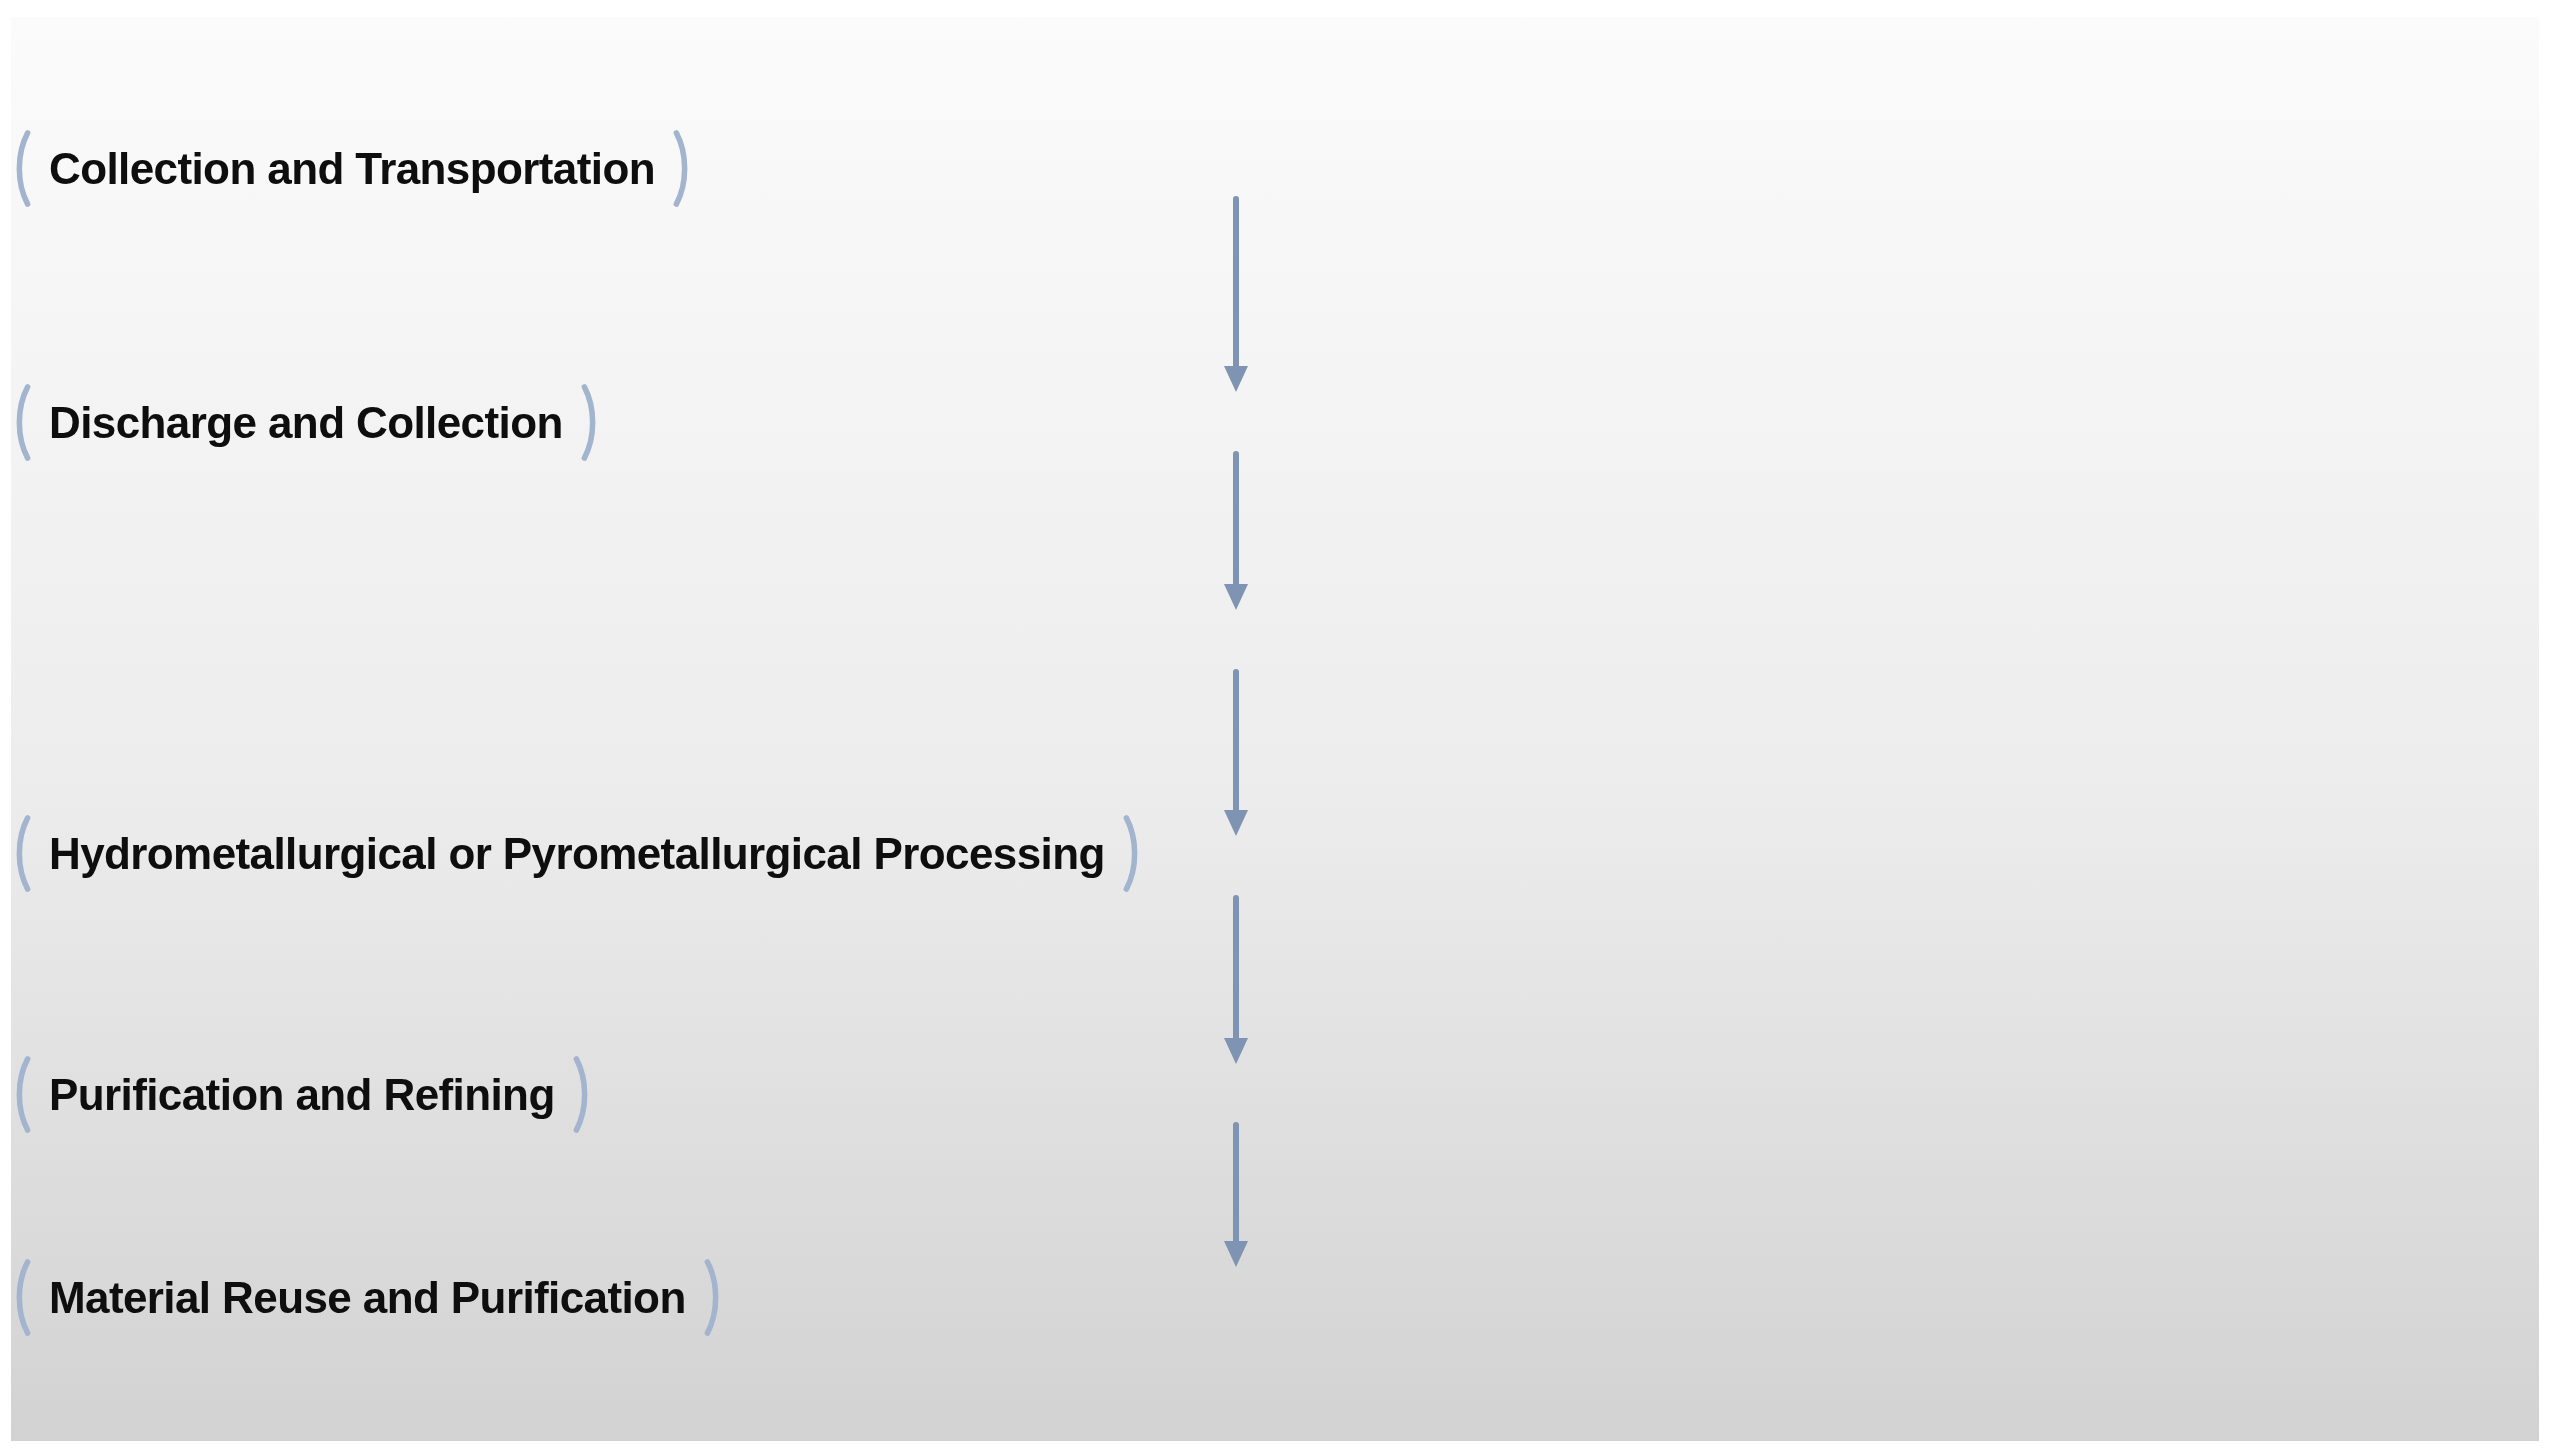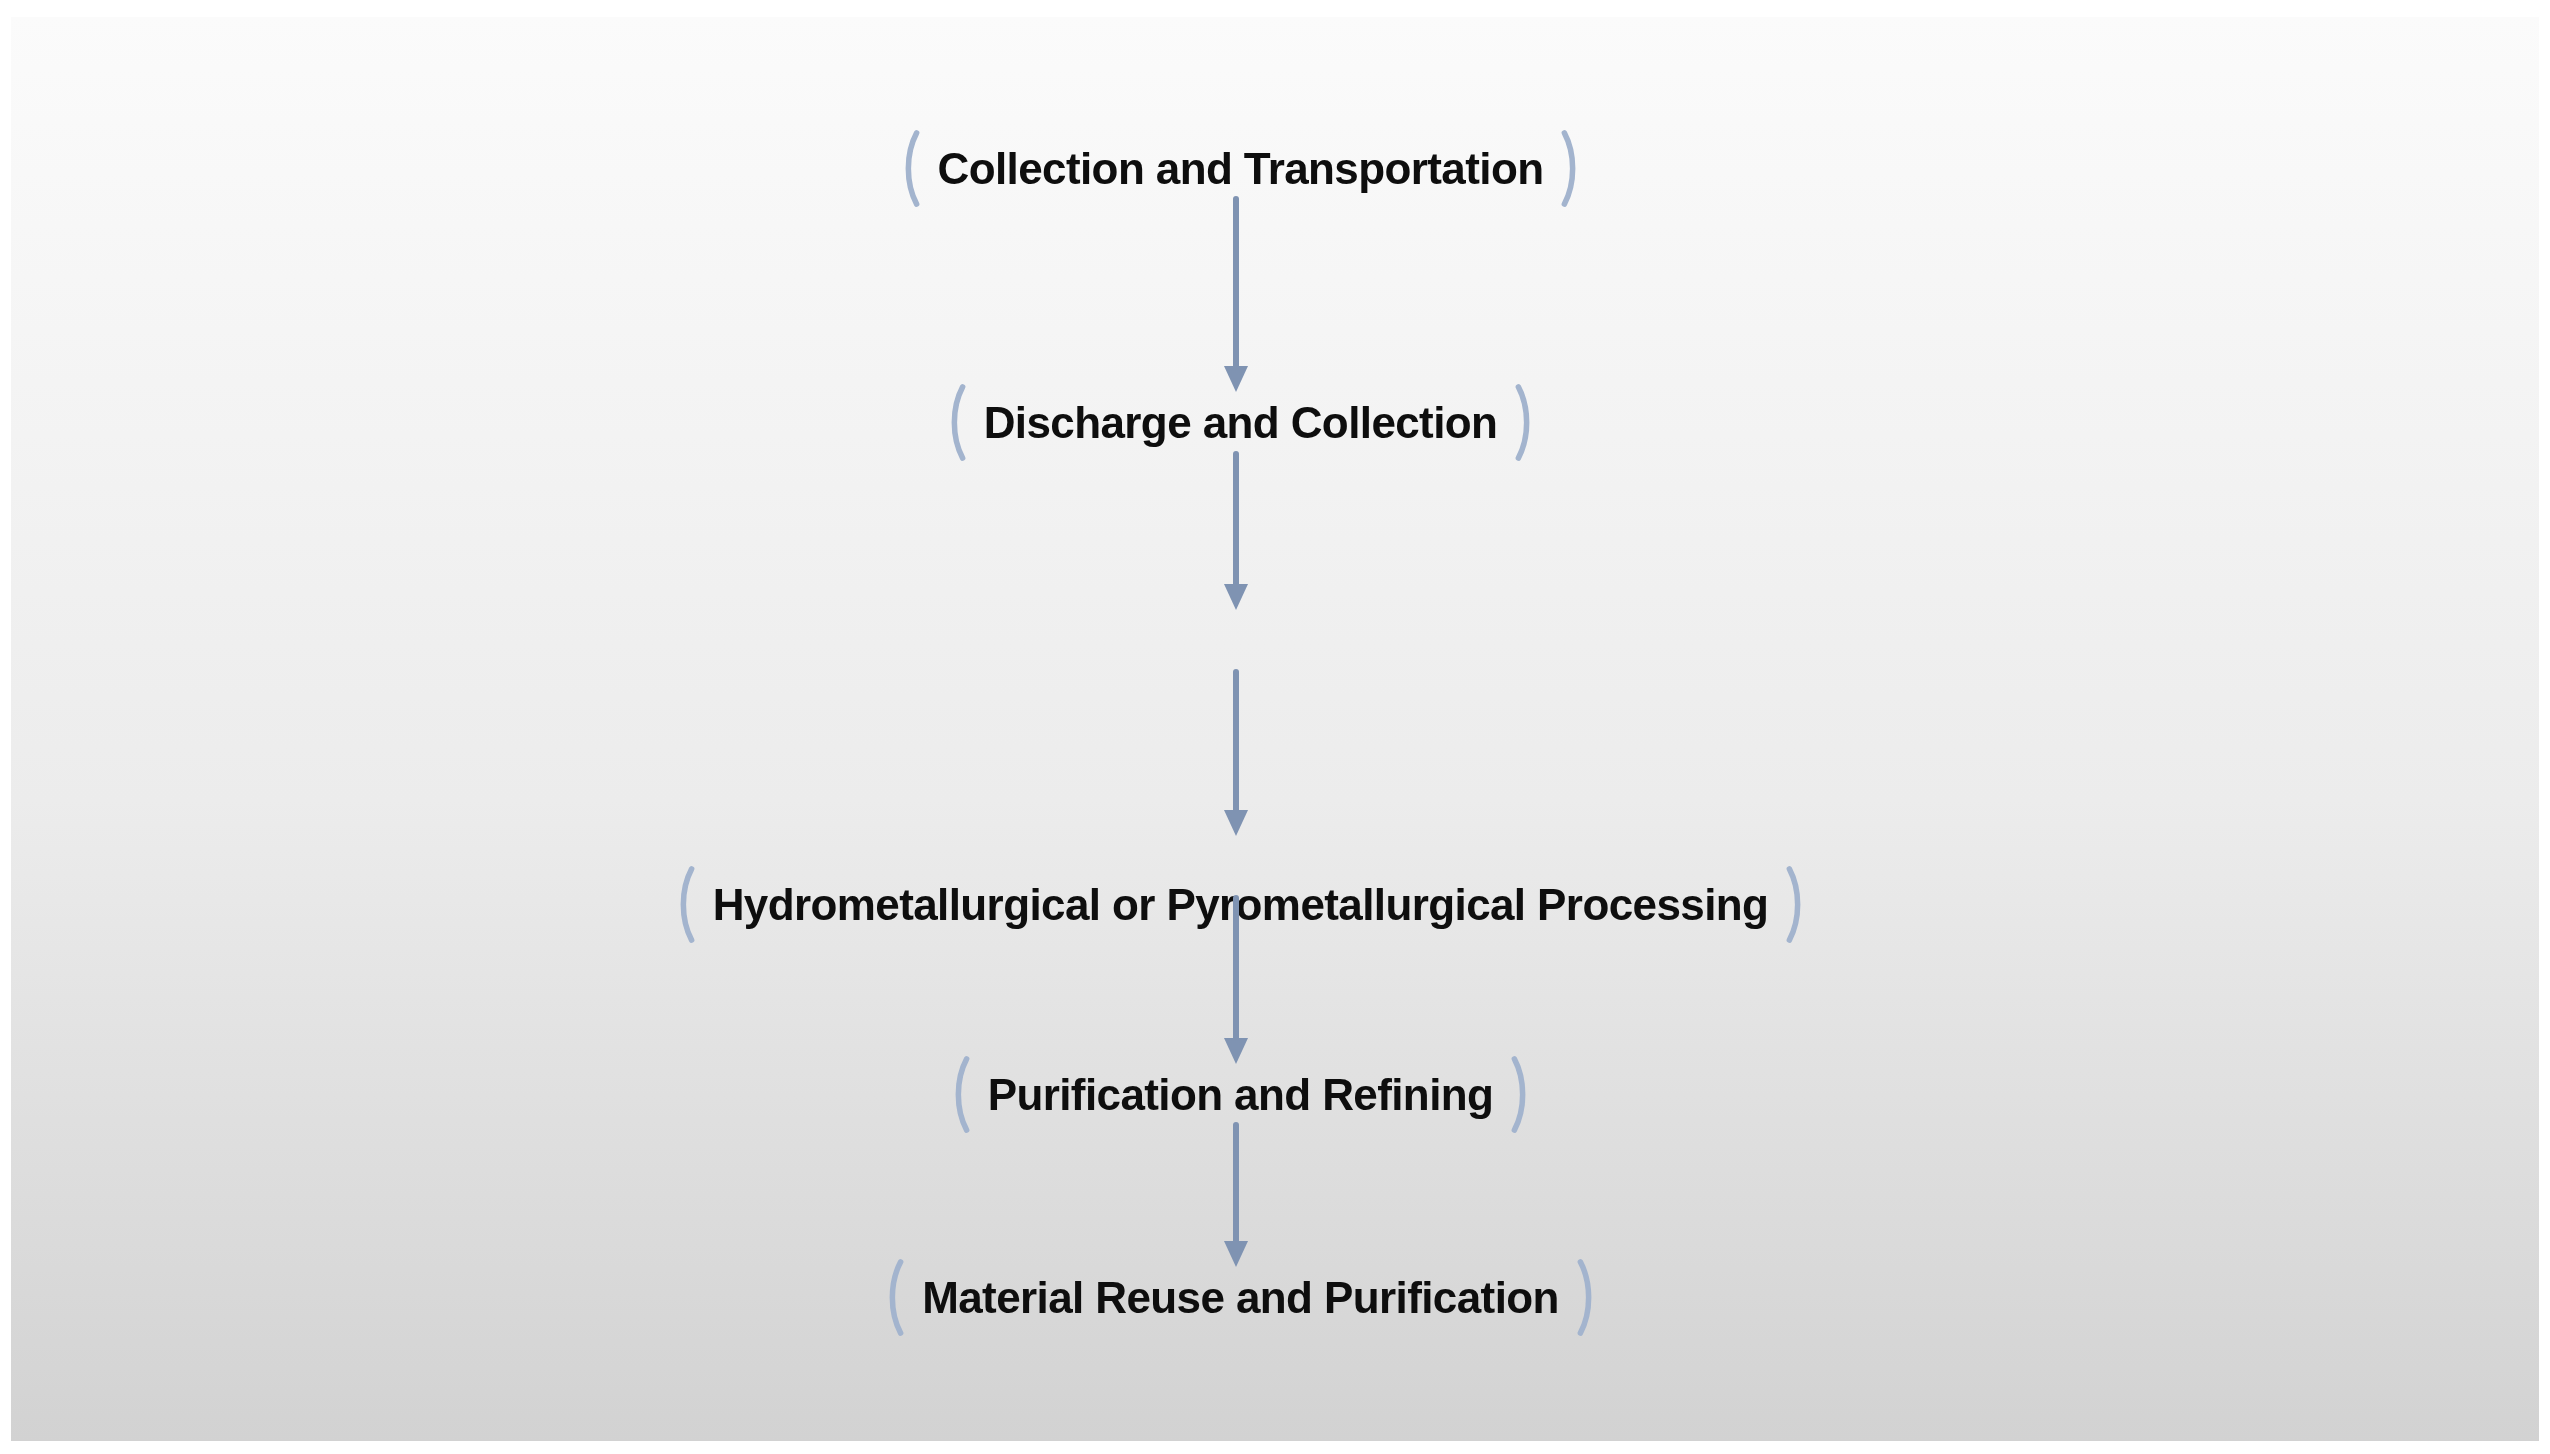--- a/index.html
+++ b/index.html
@@ -29,21 +29,20 @@
     inset: 0;
   }
 
   .node {
     position: absolute;
     left: 0;
     width: 100%;
     height: 81px;
     display: flex;
     align-items: center;
-    justify-content: center;
     gap: 17px;
     padding-right: 69px; 
     box-sizing: border-box;
   }
 
   .node .label {
     font-size: 44px;
     font-weight: 700;
     letter-spacing: -0.6px;
     color: var(--text-color, #0e0e0e);
@@ -117,21 +116,21 @@
       <div class="arrow-line" style="top:434px;height:134px"></div>
       <div class="arrow-head" style="top:567px"></div>
     </div>
 
 
     <div class="arrow">
       <div class="arrow-line" style="top:652px;height:142px"></div>
       <div class="arrow-head" style="top:793px"></div>
     </div>
 
-    <div class="node" style="top:847px">
+    <div class="node" style="top:796px">
       <svg class="bracket" width="21" height="81" viewBox="0 0 34 132">
           <path d="M27 8 C 9 42 9 90 27 124" fill="none" stroke="currentColor" stroke-width="9" stroke-linecap="round"></path>
         </svg>
       <span class="label">Hydrometallurgical or Pyrometallurgical Processing</span>
       <svg class="bracket" width="21" height="81" viewBox="0 0 34 132">
           <path d="M7 8 C 25 42 25 90 7 124" fill="none" stroke="currentColor" stroke-width="9" stroke-linecap="round"></path>
         </svg>
     </div>
 
     <div class="arrow">

